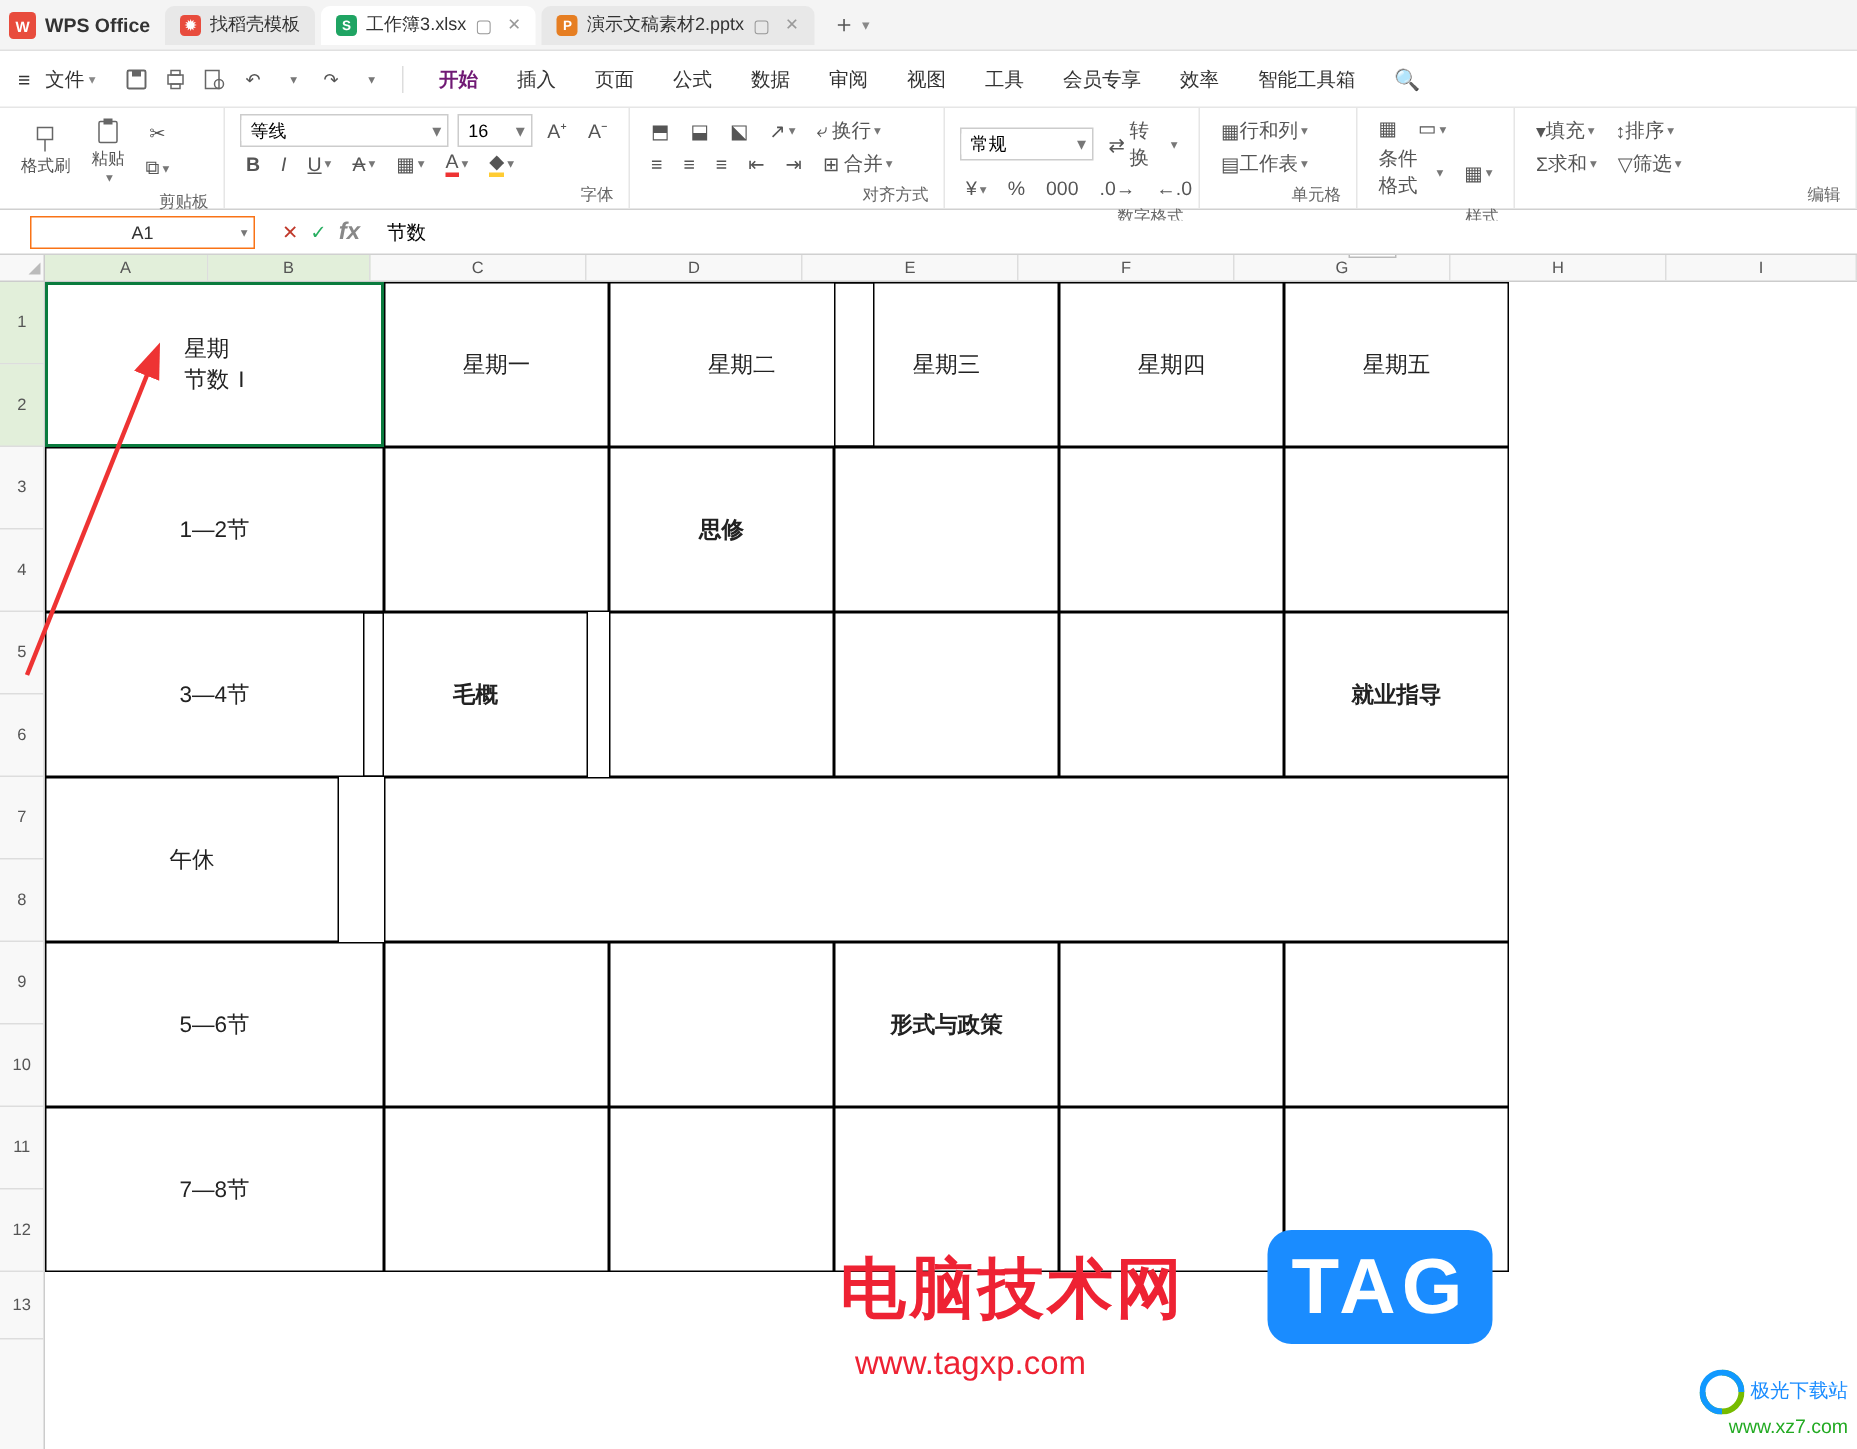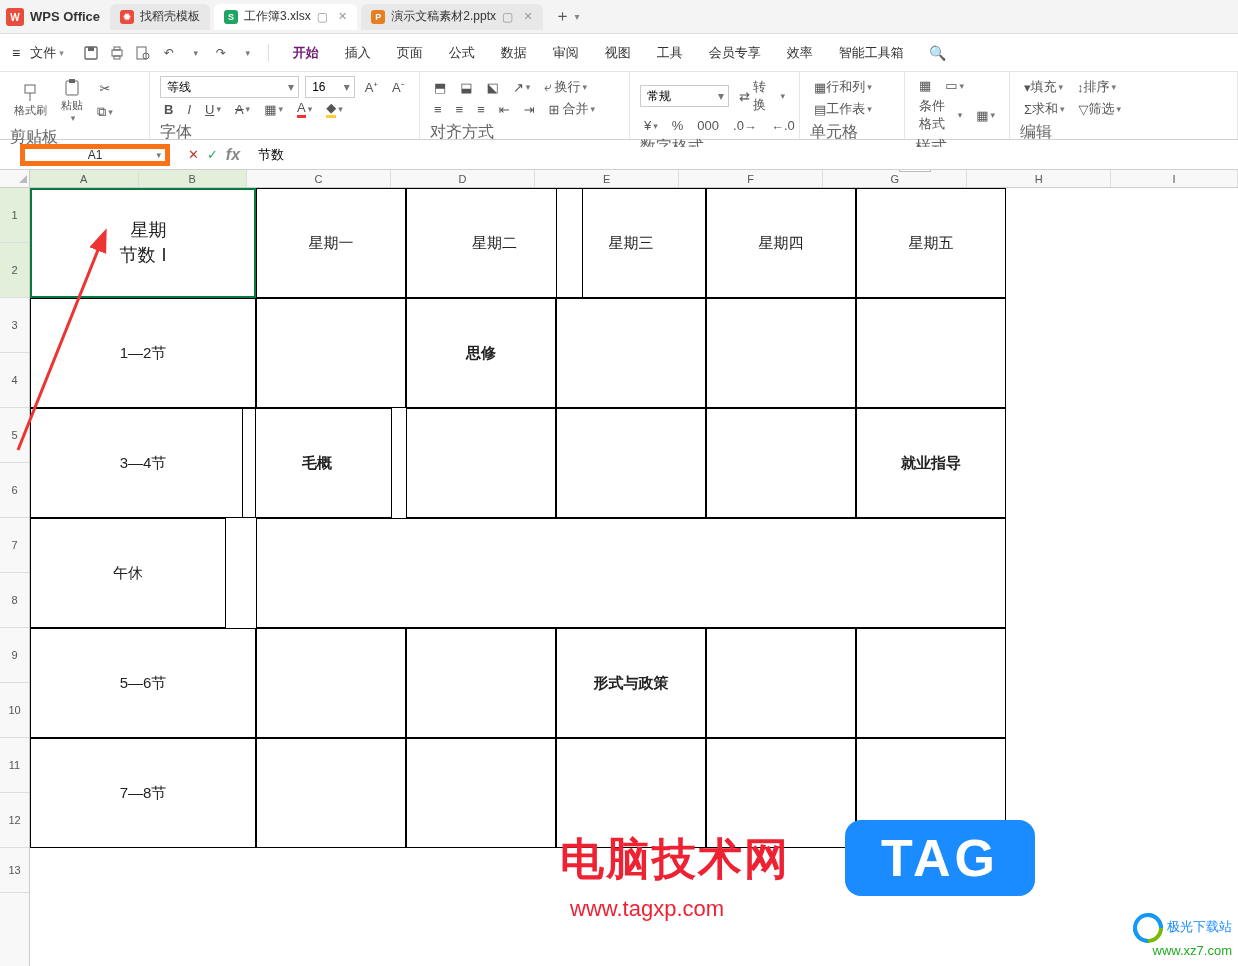--- a/index.html
+++ b/index.html
@@ -23,31 +23,31 @@
 .qsep { width:1px; height:18px; background:#ddd; margin: 0 6px; }
 .mtabs { display:flex; align-items:center; gap:18px; margin-left:10px; }
 .mtab { font-size:13px; color:#333; cursor:pointer; padding: 0 4px; }
 .mtab.active { color:#701a75; font-weight:600; }
 .srch { margin-left:18px; color:#555; font-size:14px; cursor:pointer; }
 
 
 .ribbon { height: 68px; display:flex; align-items:stretch; border-bottom: 1px solid #d0d0d0; background:#fff; }
 .rgroup { display:flex; flex-direction:column; padding: 4px 10px; border-right: 1px solid #e6e6e6; }
 .rrow { display:flex; align-items:center; gap:6px; flex:1; }
-.rlbl { font-size:16px; color:#666; text-align:left; margin-top:2px; }
+.rlbl { font-size:11px; color:#666; text-align:right; margin-top:2px; }
 .rbtn { display:flex; align-items:center; justify-content:center; cursor:pointer; color:#555; font-size:13px; padding:2px 4px; }
 .rbtn.big { flex-direction:column; font-size:11px; }
 .rbtn svg { display:block; }
 .rdd { display:flex; align-items:center; border:1px solid #ccc; height:22px; font-size:12px; }
 .rdd input { border:none; outline:none; padding:0 6px; font-size:12px; width:100%; }
 .caret::after { content:"▾"; font-size:9px; color:#777; margin-left:2px; }
 
 
 .fbarwrap { height: 30px; display:flex; align-items:center; border-bottom:1px solid #d0d0d0; padding: 0 0 0 20px; }
-.namebx { width: 150px; height:22px; border:5px solid #f97316; display:flex; align-items:center; justify-content:center; font-size:12px; color:#333; margin-right:8px; position:relative; }
+.namebx { width: 150px; height:22px; border:1px solid #f97316; display:flex; align-items:center; justify-content:center; font-size:12px; color:#333; margin-right:8px; position:relative; }
 .namebx .dd { position:absolute; right:4px; color:#777; font-size:9px; }
 .fbtns { display:flex; align-items:center; gap:8px; margin: 0 10px; }
 .fbtn { color:#888; cursor:pointer; font-size:13px; }
 .fbtn.cancel { color:#c0392b; }
 .fbtn.accept { color:#27ae60; }
 .fx { font-style:italic; color:#888; font-size:16px;font-weight:bold; }
 .finput { flex:1; border:none; outline:none; font-size:13px; padding: 0 8px; }
 
 
 .gridwrap { position:relative; height: calc(966px - 34px - 38px - 68px - 30px); overflow:hidden; }
@@ -56,29 +56,29 @@
 .colhdrs { position:absolute; left:30px; top:0; right:0; height:18px; display:flex; background:#f8f8f8; border-bottom:1px solid #ccc; }
 .ch { border-right:1px solid #ddd; text-align:center; font-size:11px; color:#555; line-height:18px; }
 .ch.sel { background:#e2efda; }
 .rowhdrs { position:absolute; left:0; top:18px; bottom:0; width:30px; background:#f8f8f8; border-right:1px solid #ccc; }
 .rh { border-bottom:1px solid #ddd; text-align:center; font-size:11px; color:#555; display:flex; align-items:center; justify-content:center; }
 .rh.sel { background:#e2efda; }
 .cells { position:absolute; left:30px; top:18px; right:0; bottom:0; }
 .cell { position:absolute; display:flex; align-items:center; justify-content:center; font-size:15px; color:#222; }
 .cell.bold { font-weight:600; }
 .activecell { position:absolute; border:2px solid #0a7b3e; pointer-events:none; }
-.editarea { font-size:18px; line-height:1.4; text-align:right; }
+.editarea { font-size:15px; line-height:1.4; text-align:left; }
 
 
 .arrow { position:absolute; pointer-events:none; }
 
 
 .wm1 { position:absolute; font-size:44px; font-weight:700; color:#e23; letter-spacing:2px; }
 .wm1b { position:absolute; font-size:22px; color:#e23; }
-.wm2 { position:absolute; background:#1a8cff; color:#fff; font-size:52px; font-weight:700; border-radius:16px; padding: 8px 36px; letter-spacing:4px; }
+.wm2 { position:absolute; background:#1a8cff; color:#fff; font-size:52px; font-weight:700; border-radius:16px; padding: 8px 16px; letter-spacing:4px; }
 .wm3 { position:absolute; right:6px; bottom:6px; font-size:13px; color:#1a8cff; text-align:right; line-height:1.3; }
 .wm3 .g { color:#2a2; }
 .wm3 svg { vertical-align:middle; }
 
 .colF-dd { position:absolute; border:1px solid #bbb; background:#fff; width:32px; height:18px; display:flex; align-items:center; justify-content:center; font-size:9px; color:#555; }
 </style>
 </head>
 <body>
 
 <div class="titlebar">

